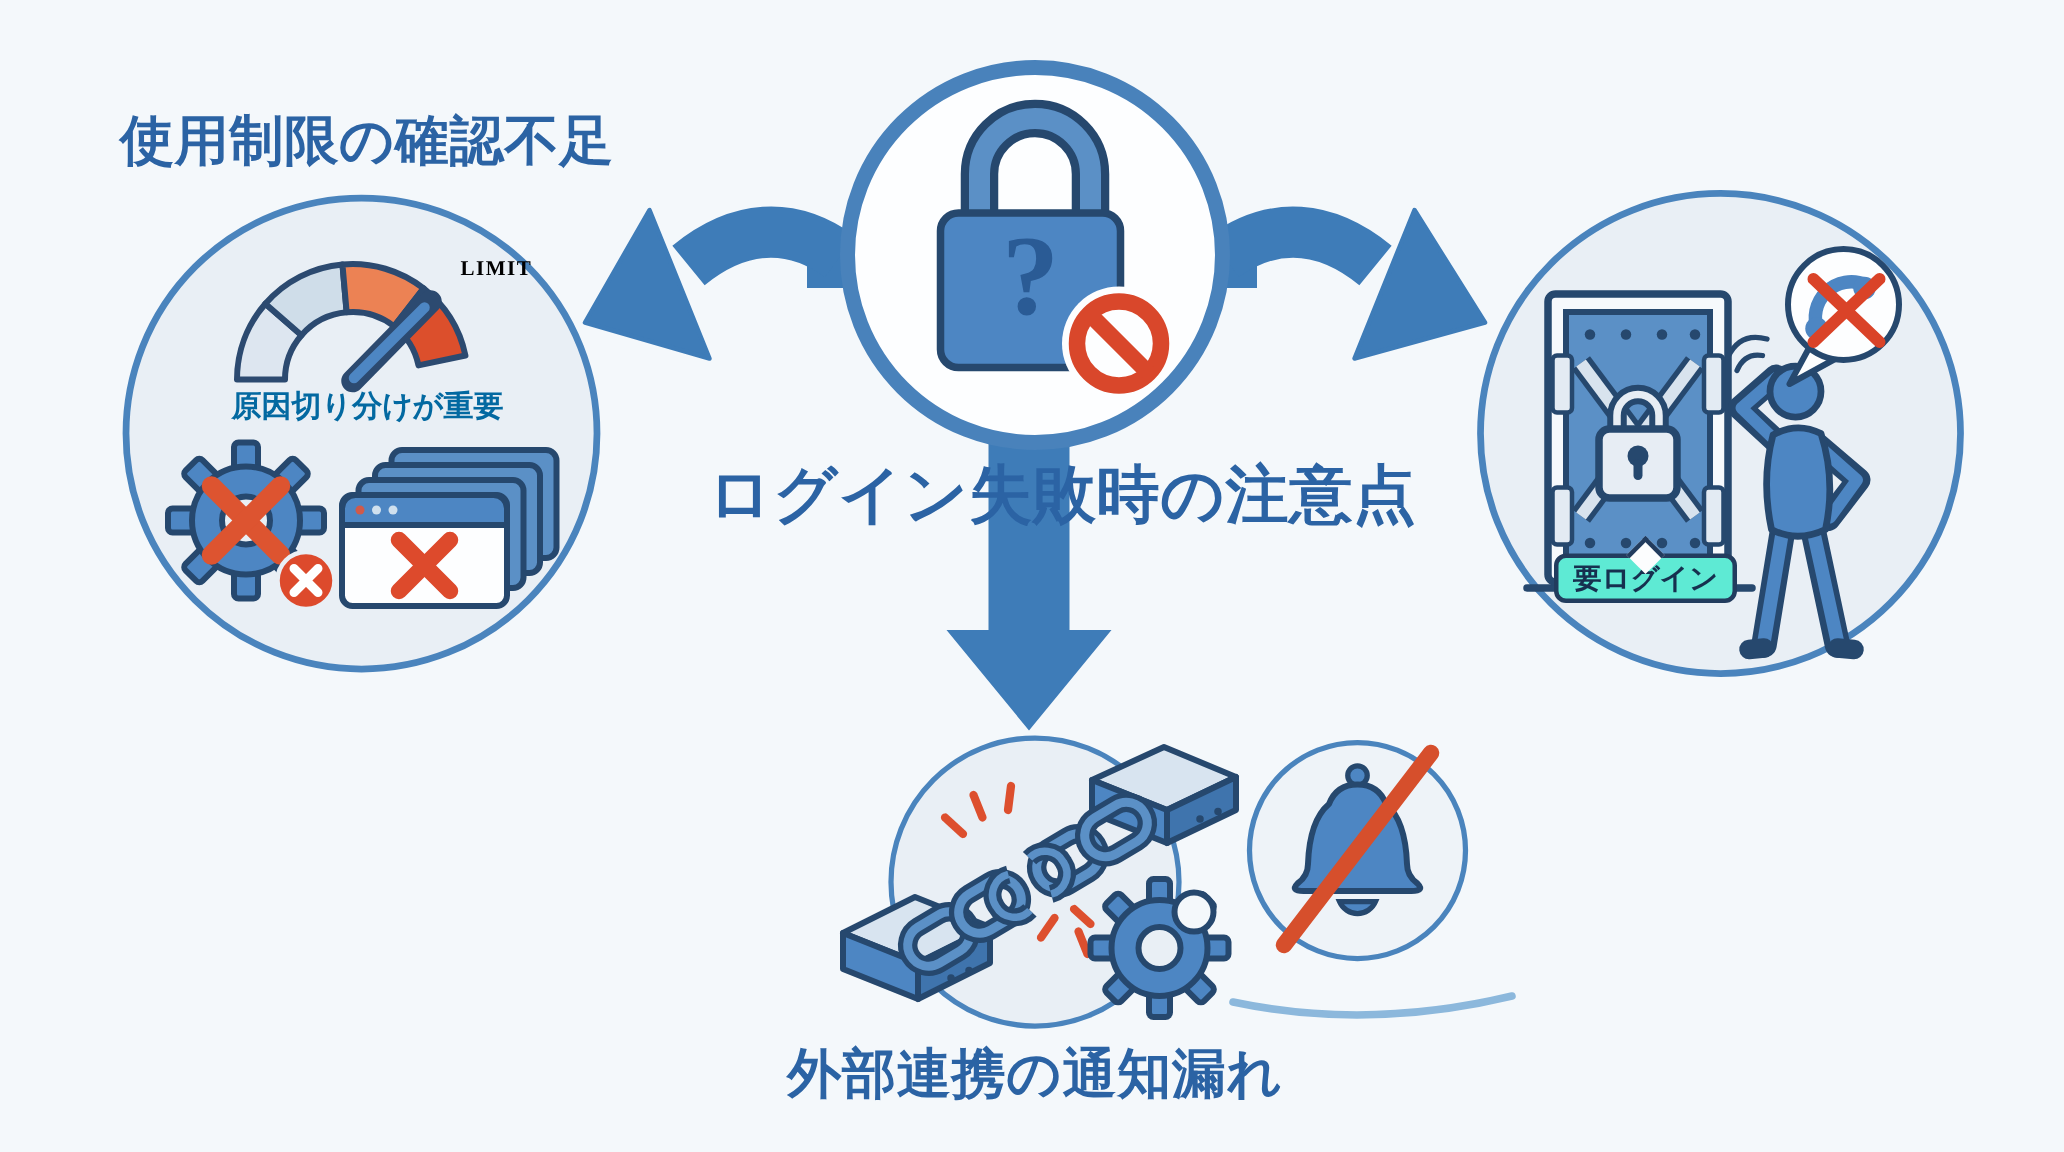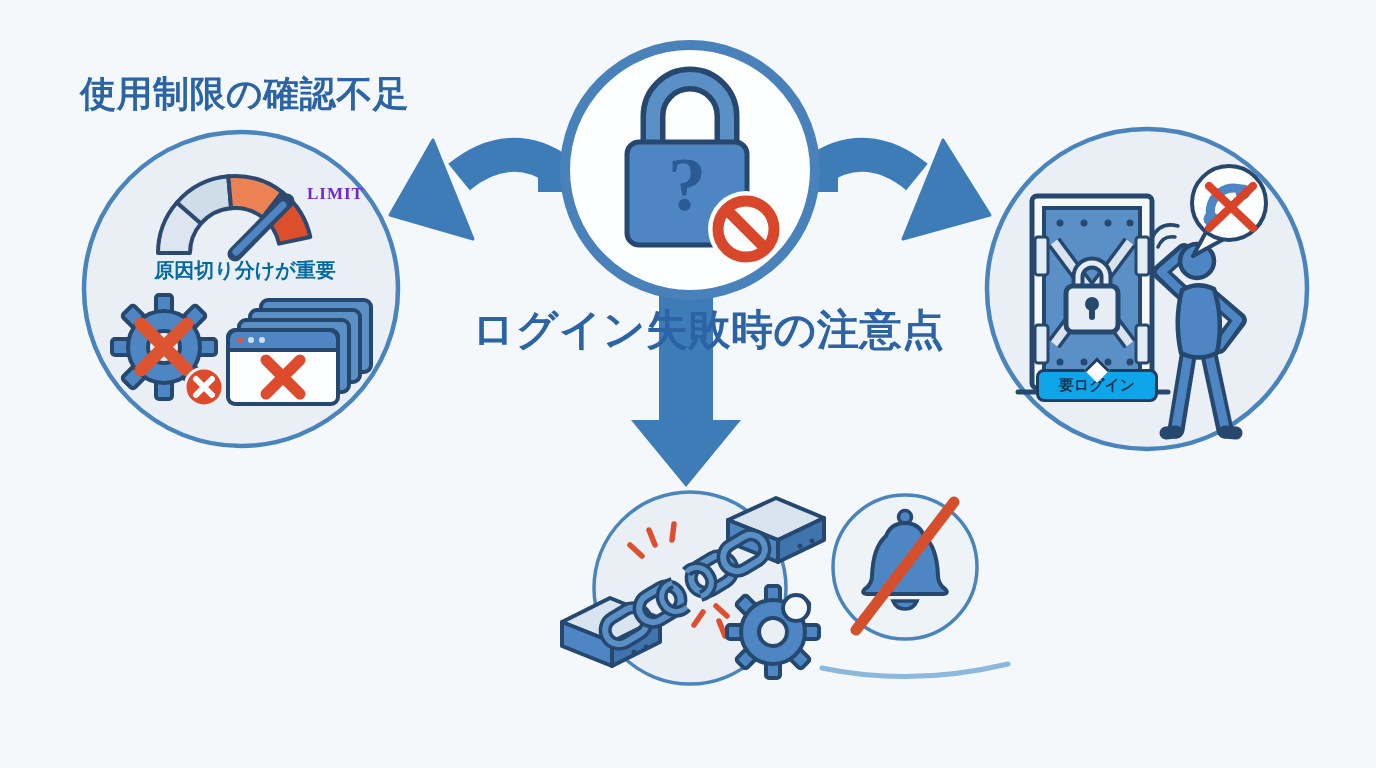--- a/index.html
+++ b/index.html
@@ -8,27 +8,27 @@
   #gfx{position:absolute;left:0;top:0;z-index:1;}
   .t{position:absolute;white-space:nowrap;z-index:3;}
   .title{font-size:36px;font-weight:800;color:#2b63a4;letter-spacing:0.5px;}
   .centered{text-align:center;}
   #t-left{left:80px;top:70px;}
   #t-right{left:981px;top:70px;}
   #t-center{left:472px;top:302px;width:400px;font-size:42px;}
   #t-bottom{left:490px;top:692px;width:400px;}
   .caption{font-size:20px;font-weight:700;color:#0369a1;}
   #cap-gauge{left:145px;top:257px;width:200px;}
-  #limit{left:307px;top:184px;font-size:17px;font-weight:800;color:#6d28d9;letter-spacing:1px;}
+  #limit{left:307px;top:172px;font-size:14px;font-weight:800;color:#000000;letter-spacing:1px;}
   #cap-bell{left:808px;top:640px;width:214px;font-size:19px;}
   #qmark{left:637px;top:146px;width:100px;text-align:center;font-size:76px;font-weight:800;
          color:#2a5b95;line-height:1;}
   #door-label{left:1036px;top:369px;width:122px;height:33px;border:3px solid #223c5e;
-      border-radius:8px;background:#0ea5e9;display:flex;align-items:center;justify-content:center;
-      font-size:15px;font-weight:700;color:#16304f;box-sizing:border-box;}
+      border-radius:8px;background:#5eead4;display:flex;align-items:center;justify-content:center;
+      font-size:19px;font-weight:700;color:#16304f;box-sizing:border-box;}
   #door-pointer{position:absolute;left:1088px;top:361px;width:15px;height:15px;background:#fcfdfe;
       border-top:3px solid #223c5e;border-left:3px solid #223c5e;transform:rotate(45deg);z-index:4;}
 </style>
 </head>
 <body>
 
 <div id="stage">
 
 <svg id="gfx" width="1376" height="768" viewBox="0 0 1376 768">
 
@@ -239,20 +239,21 @@
     <circle cx="905" cy="517" r="6.5" fill="#4d86c3" stroke="#26486e" stroke-width="3.5"></circle>
     <path d="M905,523 Q891,523 886,536 Q873,547 872,576 Q872,584 865,589 Q860,594 869,594 L941,594 Q950,594 945,589 Q938,584 938,576 Q937,547 924,536 Q919,523 905,523 Z" fill="#4d86c3" stroke="#26486e" stroke-width="4" stroke-linejoin="round"></path>
     <path d="M893,601 A13 13 0 0 0 917,601 Z" fill="#4d86c3" stroke="#26486e" stroke-width="3.5"></path>
     <line x1="856" y1="630" x2="954" y2="502" stroke="#d64f2c" stroke-width="11" stroke-linecap="round"></line>
   </g>
   <path d="M822,668 Q912,687 1008,664" fill="none" stroke="#8cb8dc" stroke-width="5" stroke-linecap="round"></path>
 </svg>
 
   <div class="t title" id="t-left">使用制限の確認不足</div>
   <div class="t title centered" id="t-center">ログイン失敗時の注意点</div>
+  <div class="t title centered" id="t-bottom">外部連携の通知漏れ</div>
 
   <div class="t" id="limit">LIMIT</div>
   <div class="t caption centered" id="cap-gauge">原因切り分けが重要</div>
 
   <div class="t" id="qmark">?</div>
 
   <div class="t" id="door-label">要ログイン</div>
   <div id="door-pointer"></div>
 </div>
 

